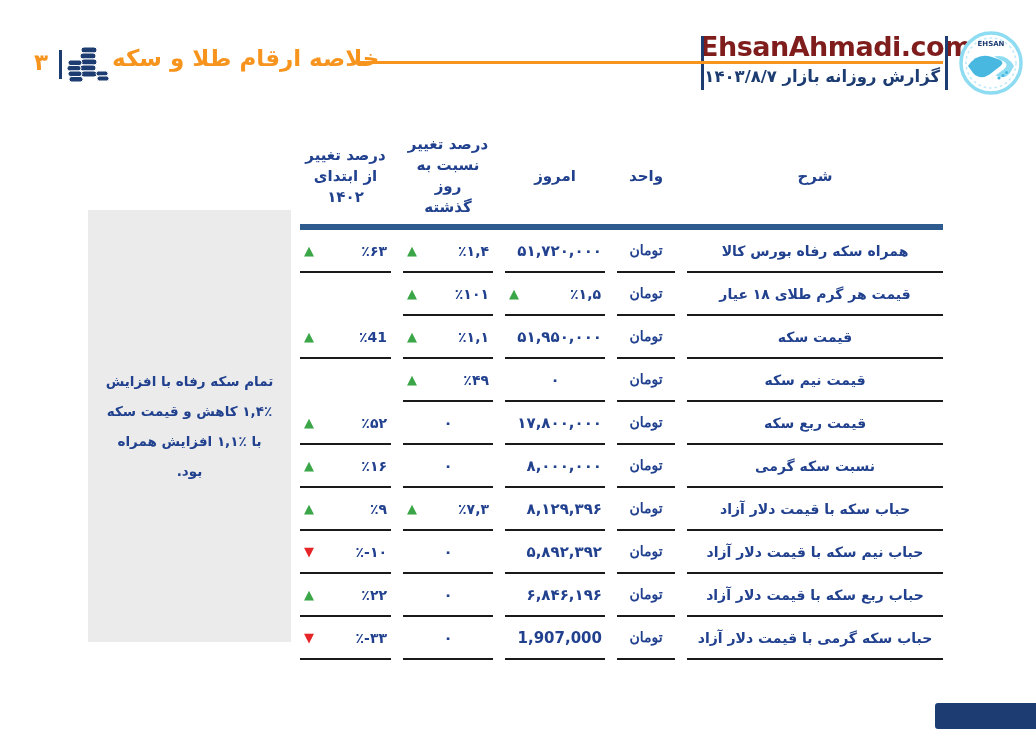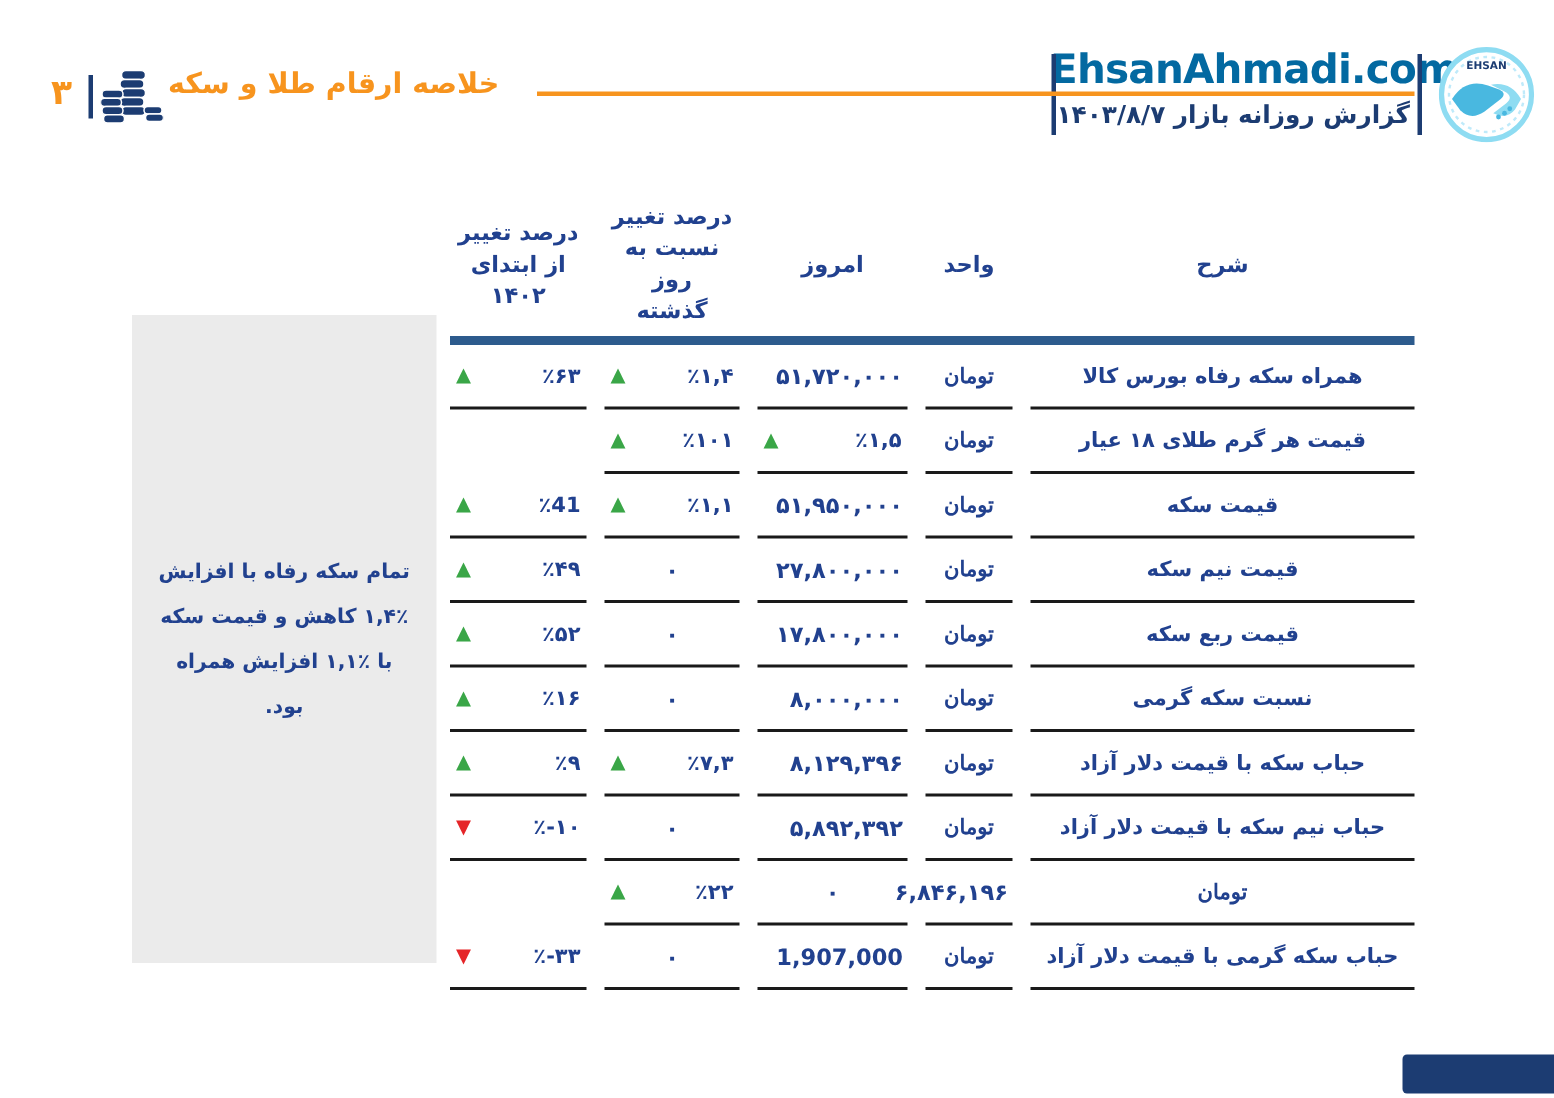--- a/index.html
+++ b/index.html
@@ -2,35 +2,35 @@
 <html lang="fa"><head>
 <meta charset="utf-8">
 <style>
   * { box-sizing: border-box; }
   html,body { margin:0; padding:0; background:#fff; }
   body { font-family:"DejaVu Sans", sans-serif; }
   .page { position:relative; width:1036px; height:732px; background:#ffffff; overflow:hidden; }
 
   
   .site-name { position:absolute; top:31px; right:96px; width:240px; text-align:right;
-    direction:ltr; color:#0369a1; font-size:27px; font-weight:bold; letter-spacing:-0.5px; }
+    direction:ltr; color:#7f1d1d; font-size:27px; font-weight:bold; letter-spacing:-0.5px; }
   .report-line { position:absolute; top:67px; right:96px; width:240px; text-align:right;
     direction:rtl; color:#1c3c72; font-size:16.5px; font-weight:bold; }
   .vbar { position:absolute; width:3px; background:#1c3c72; }
   .vbar-brand-left  { top:36px; right:332px; height:54px; }
   .vbar-brand-right { top:36px; right:88px;  height:54px; }
   .hline { position:absolute; top:61px; left:358px; width:585px; height:3px; background:#f7941e; }
 
   .logo { position:absolute; top:31px; right:13px; width:64px; height:64px; }
 
   .page-num { position:absolute; top:49px; left:34px; color:#f7941e; font-size:23px; font-weight:bold; }
   .vbar-title { top:50px; left:59px; height:29px; }
   .coins { position:absolute; top:46px; left:67px; width:42px; height:38px; }
   .doc-title { position:absolute; top:45px; left:112px; direction:rtl;
-    color:#f7941e; font-size:19px; font-weight:bold; white-space:nowrap; }
+    color:#f7941e; font-size:23px; font-weight:bold; white-space:nowrap; }
 
   
   .note { position:absolute; left:88px; top:210px; width:203px; height:432px;
     background:#ebebeb; display:flex; align-items:center; justify-content:center; }
   .note p { direction:rtl; text-align:center; color:#21418f; font-weight:bold;
     font-size:13.5px; line-height:30px; margin:0; padding:0 16px; }
 
   
   .table { position:absolute; top:134px; right:93px; width:643px; direction:rtl; }
   .grid { display:grid; grid-template-columns:256px 58px 100px 90px 91px; column-gap:12px; }
@@ -149,21 +149,20 @@
       </div>
       <div class="cell pct">
         <span class="tri up">▲</span>
         <span class="pval">٪41</span>
       </div>
     </div>
 
     <div class="grid trow">
       <div class="cell desc">قیمت نیم سکه</div>
       <div class="cell unit">تومان</div>
-      <div class="cell num">۲۷,۸۰۰,۰۰۰</div>
       <div class="cell pct zero">
         <span class="pval">۰</span>
       </div>
       <div class="cell pct">
         <span class="tri up">▲</span>
         <span class="pval">٪۴۹</span>
       </div>
     </div>
 
     <div class="grid trow">
@@ -213,20 +212,21 @@
       <div class="cell pct zero">
         <span class="pval">۰</span>
       </div>
       <div class="cell pct">
         <span class="tri down">▼</span>
         <span class="pval">٪-۱۰</span>
       </div>
     </div>
 
     <div class="grid trow">
+      <div class="cell desc">حباب ربع سکه با قیمت دلار آزاد</div>
       <div class="cell unit">تومان</div>
       <div class="cell num">۶,۸۴۶,۱۹۶</div>
       <div class="cell pct zero">
         <span class="pval">۰</span>
       </div>
       <div class="cell pct">
         <span class="tri up">▲</span>
         <span class="pval">٪۲۲</span>
       </div>
     </div>

